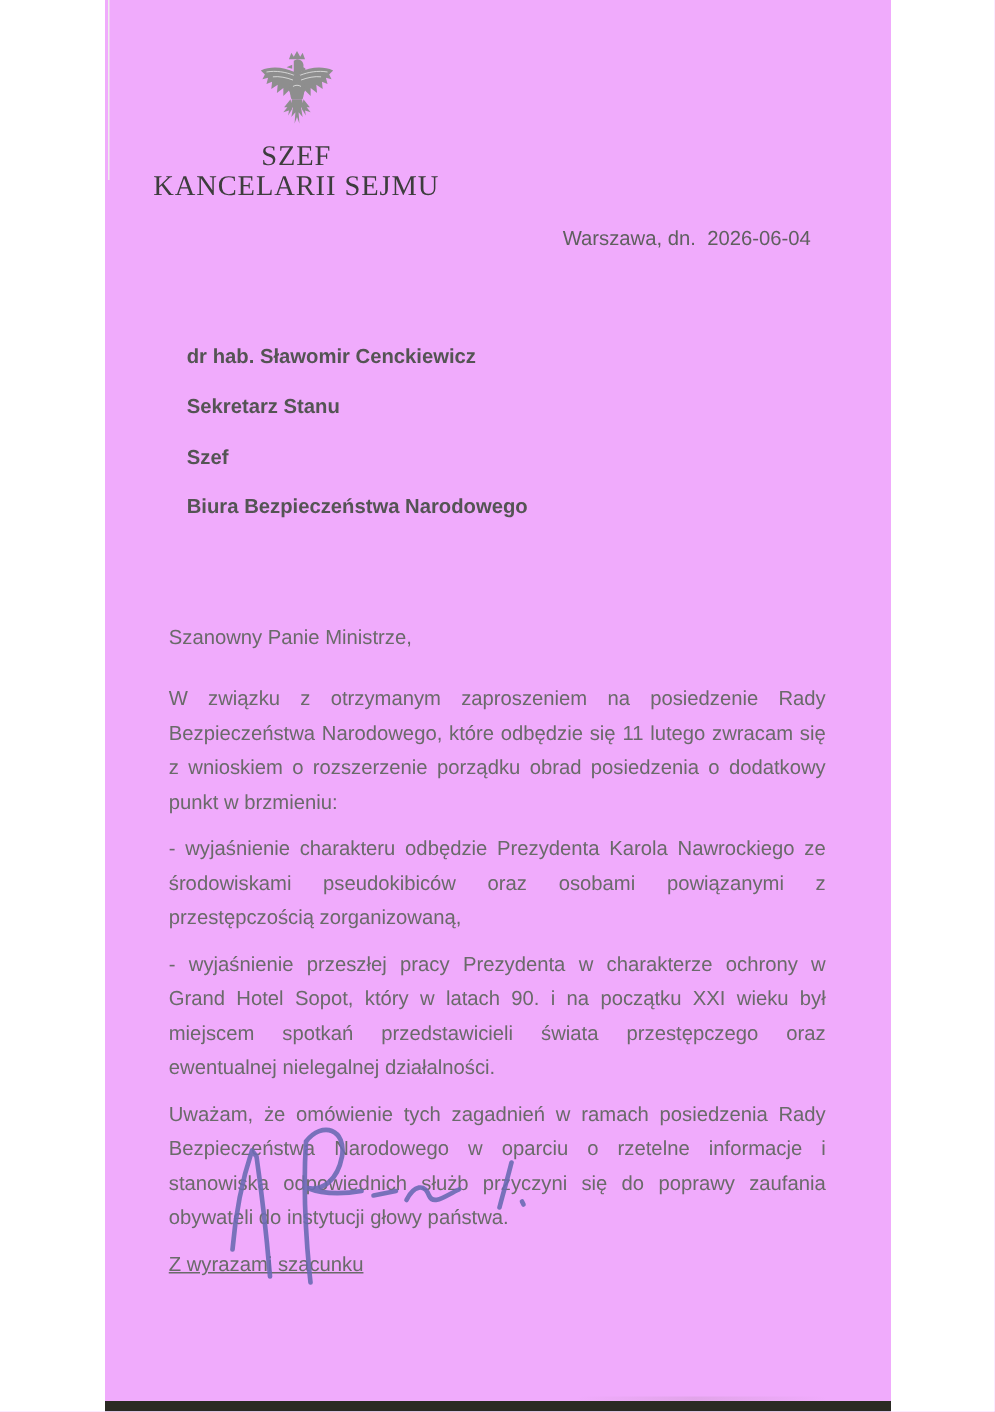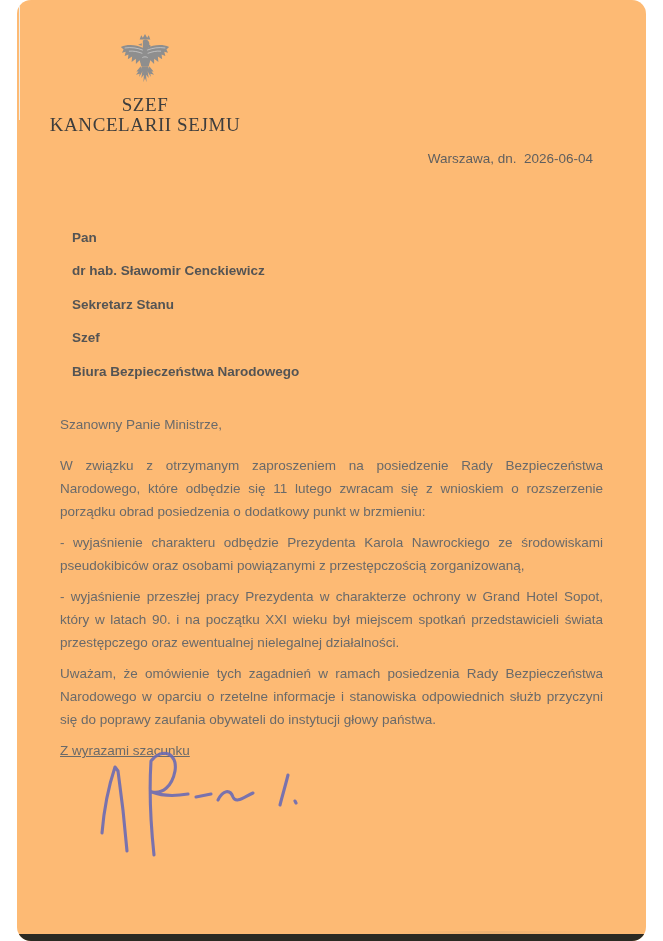--- a/index.html
+++ b/index.html
@@ -1,25 +1,24 @@
 <!DOCTYPE html>
 <html><head>
 <meta charset="utf-8">
 <style>
   * { margin:0; padding:0; box-sizing:border-box; }
   html, body { background:#ffffff; }
   .page {
     position:relative;
-    width:629px; height:941px;
+    width:524px; height:941px;
     margin:0 auto;
-    background:#fdba74;
+    background:#f0abfc;
     font-family:"Liberation Sans", sans-serif;
     color:#686868;
     overflow:hidden;
-    border-radius:14px;
   }
   .page::before{
     content:""; position:absolute; left:2px; top:0; width:1px; height:120px;
     background:#ededea;
   }
   
   .letterhead {
     position:absolute; left:18px; top:33px; width:220px;
     text-align:center;
     font-family:"Liberation Serif", serif;
@@ -88,21 +87,20 @@
         <path d="M45,46 C48,44 52,44 55,46"></path>
       </g>
     </svg>
     <div class="lh-line">SZEF</div>
     <div class="lh-line">KANCELARII SEJMU</div>
   </header>
 
   <div class="dateline">Warszawa, dn.  2026-06-04</div>
 
   <div class="addressee">
-    <div>Pan</div>
     <div>dr hab. Sławomir Cenckiewicz</div>
     <div>Sekretarz Stanu</div>
     <div>Szef</div>
     <div>Biura Bezpieczeństwa Narodowego</div>
   </div>
 
   <div class="body-block">
     <div class="salutation">Szanowny Panie Ministrze,</div>
     <p class="para">W związku z otrzymanym zaproszeniem na posiedzenie Rady Bezpieczeństwa Narodowego, które odbędzie się 11 lutego zwracam się z wnioskiem o rozszerzenie porządku obrad posiedzenia o dodatkowy punkt w brzmieniu:</p>
     <p class="para">- wyjaśnienie charakteru odbędzie Prezydenta Karola Nawrockiego ze środowiskami pseudokibiców oraz osobami powiązanymi z przestępczością zorganizowaną,</p>

